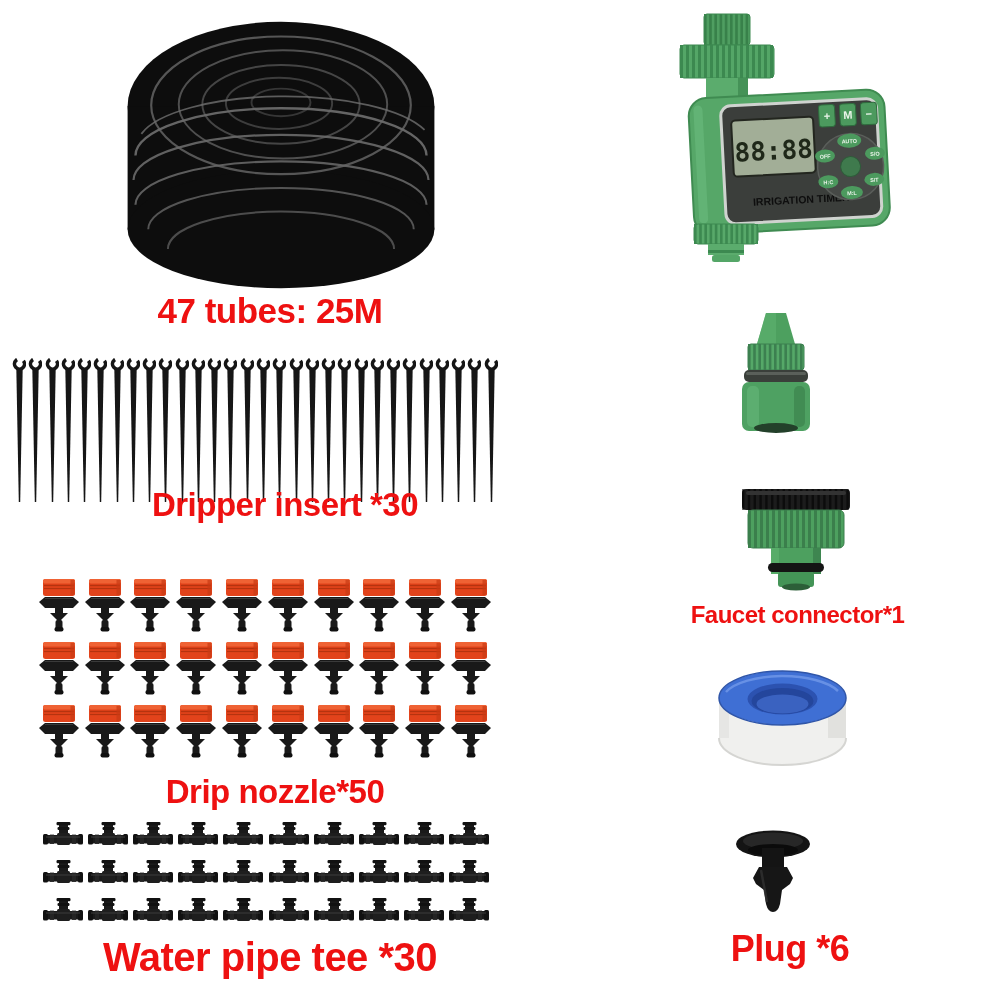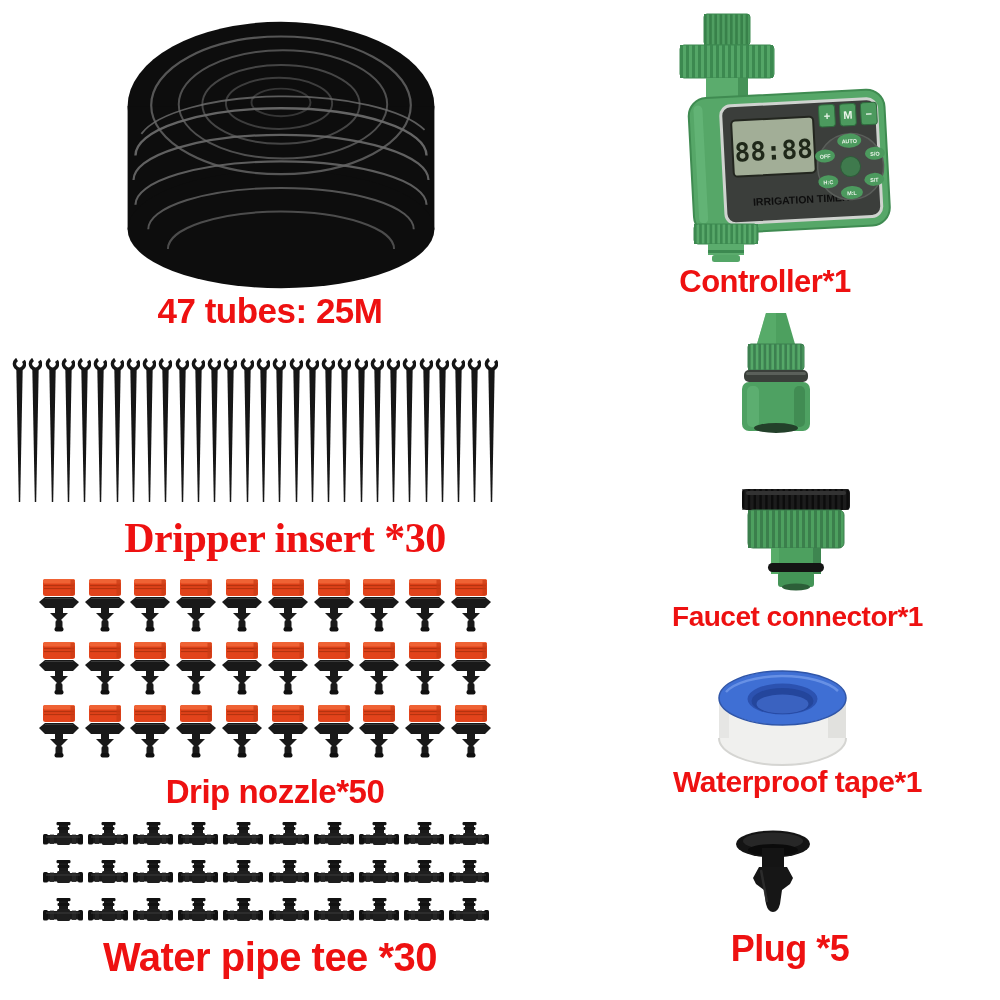--- a/index.html
+++ b/index.html
@@ -186,21 +186,21 @@
       <svg width="14" height="148" viewBox="0 0 14 148">
         <circle cx="7.5" cy="8" r="5" fill="none" stroke="#161616" stroke-width="3.6" stroke-dasharray="24 8" transform="rotate(-40 7.5 8)"></circle>
         <path d="M4.3,12 L10.7,12 L8.2,146 L6.8,146 Z" fill="#161616"></path>
       </svg>
 
       <svg width="14" height="148" viewBox="0 0 14 148">
         <circle cx="7.5" cy="8" r="5" fill="none" stroke="#161616" stroke-width="3.6" stroke-dasharray="24 8" transform="rotate(-40 7.5 8)"></circle>
         <path d="M4.3,12 L10.7,12 L8.2,146 L6.8,146 Z" fill="#161616"></path>
       </svg>
     </div>
-  <div class="lbl" style="left:95px;top:516px;width:380px;font-size:42px;font-family:Liberation Serif, serif;">Dripper insert *30</div>
+  <div class="lbl" style="left:95px;top:488px;width:380px;font-size:33px;">Dripper insert *30</div>
 
   <div class="abs grid10" style="left:36px;top:578px;width:458px;grid-template-rows:repeat(3,63px);">
 
       <svg width="42" height="58" viewBox="0 0 42 58">
         <rect x="5" y="1" width="32" height="17" rx="2.5" fill="#e2431b"></rect>
         <rect x="5" y="1" width="32" height="4.5" rx="2" fill="#ef6234"></rect>
         <line x1="6" y1="7.5" x2="36" y2="7.5" stroke="#b5330f" stroke-width="1.4"></line>
         <line x1="6" y1="10.5" x2="36" y2="10.5" stroke="#b5330f" stroke-width="1.2"></line>
         <rect x="32.5" y="2" width="4" height="15" fill="#c93a14" opacity="0.7"></rect>
         <path d="M1,24 L7,19 L35,19 L41,24 L35,30 L7,30 Z" fill="#191919"></path>
@@ -1057,21 +1057,20 @@
       <text x="185" y="192.5" text-anchor="middle" font-size="5.5" font-weight="bold" fill="#eaf4ea">M:L</text>
     </g>
 
     <rect x="28" y="218" width="64" height="20" rx="4" fill="#58a96a"></rect>
     <line x1="28" y1="228" x2="92" y2="228" stroke="#3c8950" stroke-width="20" stroke-dasharray="2.6 2.6"></line>
     <rect x="28" y="218" width="64" height="20" rx="4" fill="none" stroke="#3c8950"></rect>
     <rect x="42" y="238" width="36" height="11" fill="#5bac6d"></rect>
     <rect x="42" y="244" width="36" height="3" fill="#3c8950"></rect>
     <rect x="46" y="249" width="28" height="7" rx="2.5" fill="#54a667"></rect>
   </svg>
-  <div class="lbl" style="left:615px;top:266px;width:300px;font-size:31px;">Controller*1</div>
 
   <svg class="abs" style="left:732px;top:310px;" width="88" height="128" viewBox="0 0 88 128">
     <path d="M34,3 L54,3 L63,34 L25,34 Z" fill="#4da05f"></path>
     <path d="M34,3 L44,3 L44,34 L25,34 Z" fill="#5cb06e" opacity="0.65"></path>
     <line x1="44" y1="19" x2="44" y2="19" stroke="none"></line>
     <rect x="16" y="34" width="56" height="26" rx="3" fill="#55a868"></rect>
     <line x1="16" y1="47" x2="72" y2="47" stroke="#3c8050" stroke-width="26" stroke-dasharray="2.6 2.6"></line>
     <rect x="16" y="34" width="56" height="26" rx="3" fill="none" stroke="#3c8050"></rect>
     <rect x="12" y="60" width="64" height="12" rx="5" fill="#3a3f3a"></rect>
     <rect x="14" y="62" width="60" height="3" rx="1.5" fill="#5a605a"></rect>
@@ -1088,39 +1087,38 @@
     <rect x="16" y="24" width="96" height="38" rx="5" fill="#4da05f"></rect>
     <line x1="16" y1="43" x2="112" y2="43" stroke="#3b7f4c" stroke-width="38" stroke-dasharray="3 3"></line>
     <rect x="16" y="24" width="96" height="38" rx="5" fill="none" stroke="#3b7f4c"></rect>
     <rect x="39" y="62" width="50" height="26" fill="#4da05f"></rect>
     <rect x="39" y="62" width="8" height="26" fill="#5cb06e" opacity="0.7"></rect>
     <rect x="81" y="62" width="8" height="26" fill="#3b7f4c" opacity="0.8"></rect>
     <rect x="36" y="77" width="56" height="9" rx="4.5" fill="#141414"></rect>
     <rect x="46" y="86" width="36" height="15" rx="3" fill="#449457"></rect>
     <ellipse cx="64" cy="101" rx="14" ry="3.5" fill="#2c5e38"></ellipse>
   </svg>
-  <div class="lbl" style="left:600px;top:602px;width:395px;font-size:28px;">Faucet connector*1</div>
+  <div class="lbl" style="left:600px;top:602px;width:395px;font-size:24px;">Faucet connector*1</div>
 
   <svg class="abs" style="left:710px;top:656px;" width="145" height="114" viewBox="0 0 145 114">
     <rect x="9" y="42" width="127" height="40" fill="#f0f0ee"></rect>
     <ellipse cx="72.5" cy="82" rx="63.5" ry="27" fill="#f0f0ee"></ellipse>
     <path d="M 9,82 A 63.5,27 0 0 0 136,82" fill="none" stroke="#d5d5d2" stroke-width="2"></path>
     <rect x="118" y="44" width="18" height="38" fill="#ddddda" opacity="0.8"></rect>
     <rect x="9" y="44" width="10" height="38" fill="#e4e4e1" opacity="0.8"></rect>
     <ellipse cx="72.5" cy="42" rx="63.5" ry="27" fill="#3f6fd4" stroke="#2f55a8" stroke-width="1.5"></ellipse>
     <path d="M 16,36 A 60,24 0 0 1 128,35" fill="none" stroke="#6f97e8" stroke-width="2.5" opacity="0.85"></path>
     <ellipse cx="72.5" cy="43" rx="35" ry="15.5" fill="#2c52b0"></ellipse>
     <ellipse cx="72.5" cy="45" rx="31" ry="13" fill="#24469c"></ellipse>
     <ellipse cx="72.5" cy="48" rx="26" ry="9.5" fill="#3a62c0"></ellipse>
   </svg>
-  <div class="lbl" style="left:615px;top:766px;width:365px;font-size:30px;">Waterproof tape*1</div>
 
   <svg class="abs" style="left:730px;top:828px;" width="86" height="94" viewBox="0 0 86 94">
     <ellipse cx="43" cy="16" rx="37" ry="13.5" fill="#141414"></ellipse>
     <ellipse cx="43" cy="13" rx="30" ry="8.5" fill="#272727"></ellipse>
     <ellipse cx="43" cy="22" rx="25" ry="6" fill="#0b0b0b"></ellipse>
     <rect x="32" y="20" width="22" height="19" fill="#141414"></rect>
     <path d="M29,39 L57,39 L63,50 L60,56 L52,62 L50,76 Q48,84 43,84 Q38,84 36,76 L34,62 L26,56 L23,50 Z" fill="#161616"></path>
     <path d="M31,42 L34,58 L37,74" fill="none" stroke="#2e2e2e" stroke-width="2.5" opacity="0.9"></path>
   </svg>
-  <div class="lbl" style="left:650px;top:930px;width:280px;font-size:36px;">Plug *5</div>
+  <div class="lbl" style="left:650px;top:930px;width:280px;font-size:36px;">Plug *6</div>
 
 </div>
 
 </body></html>

